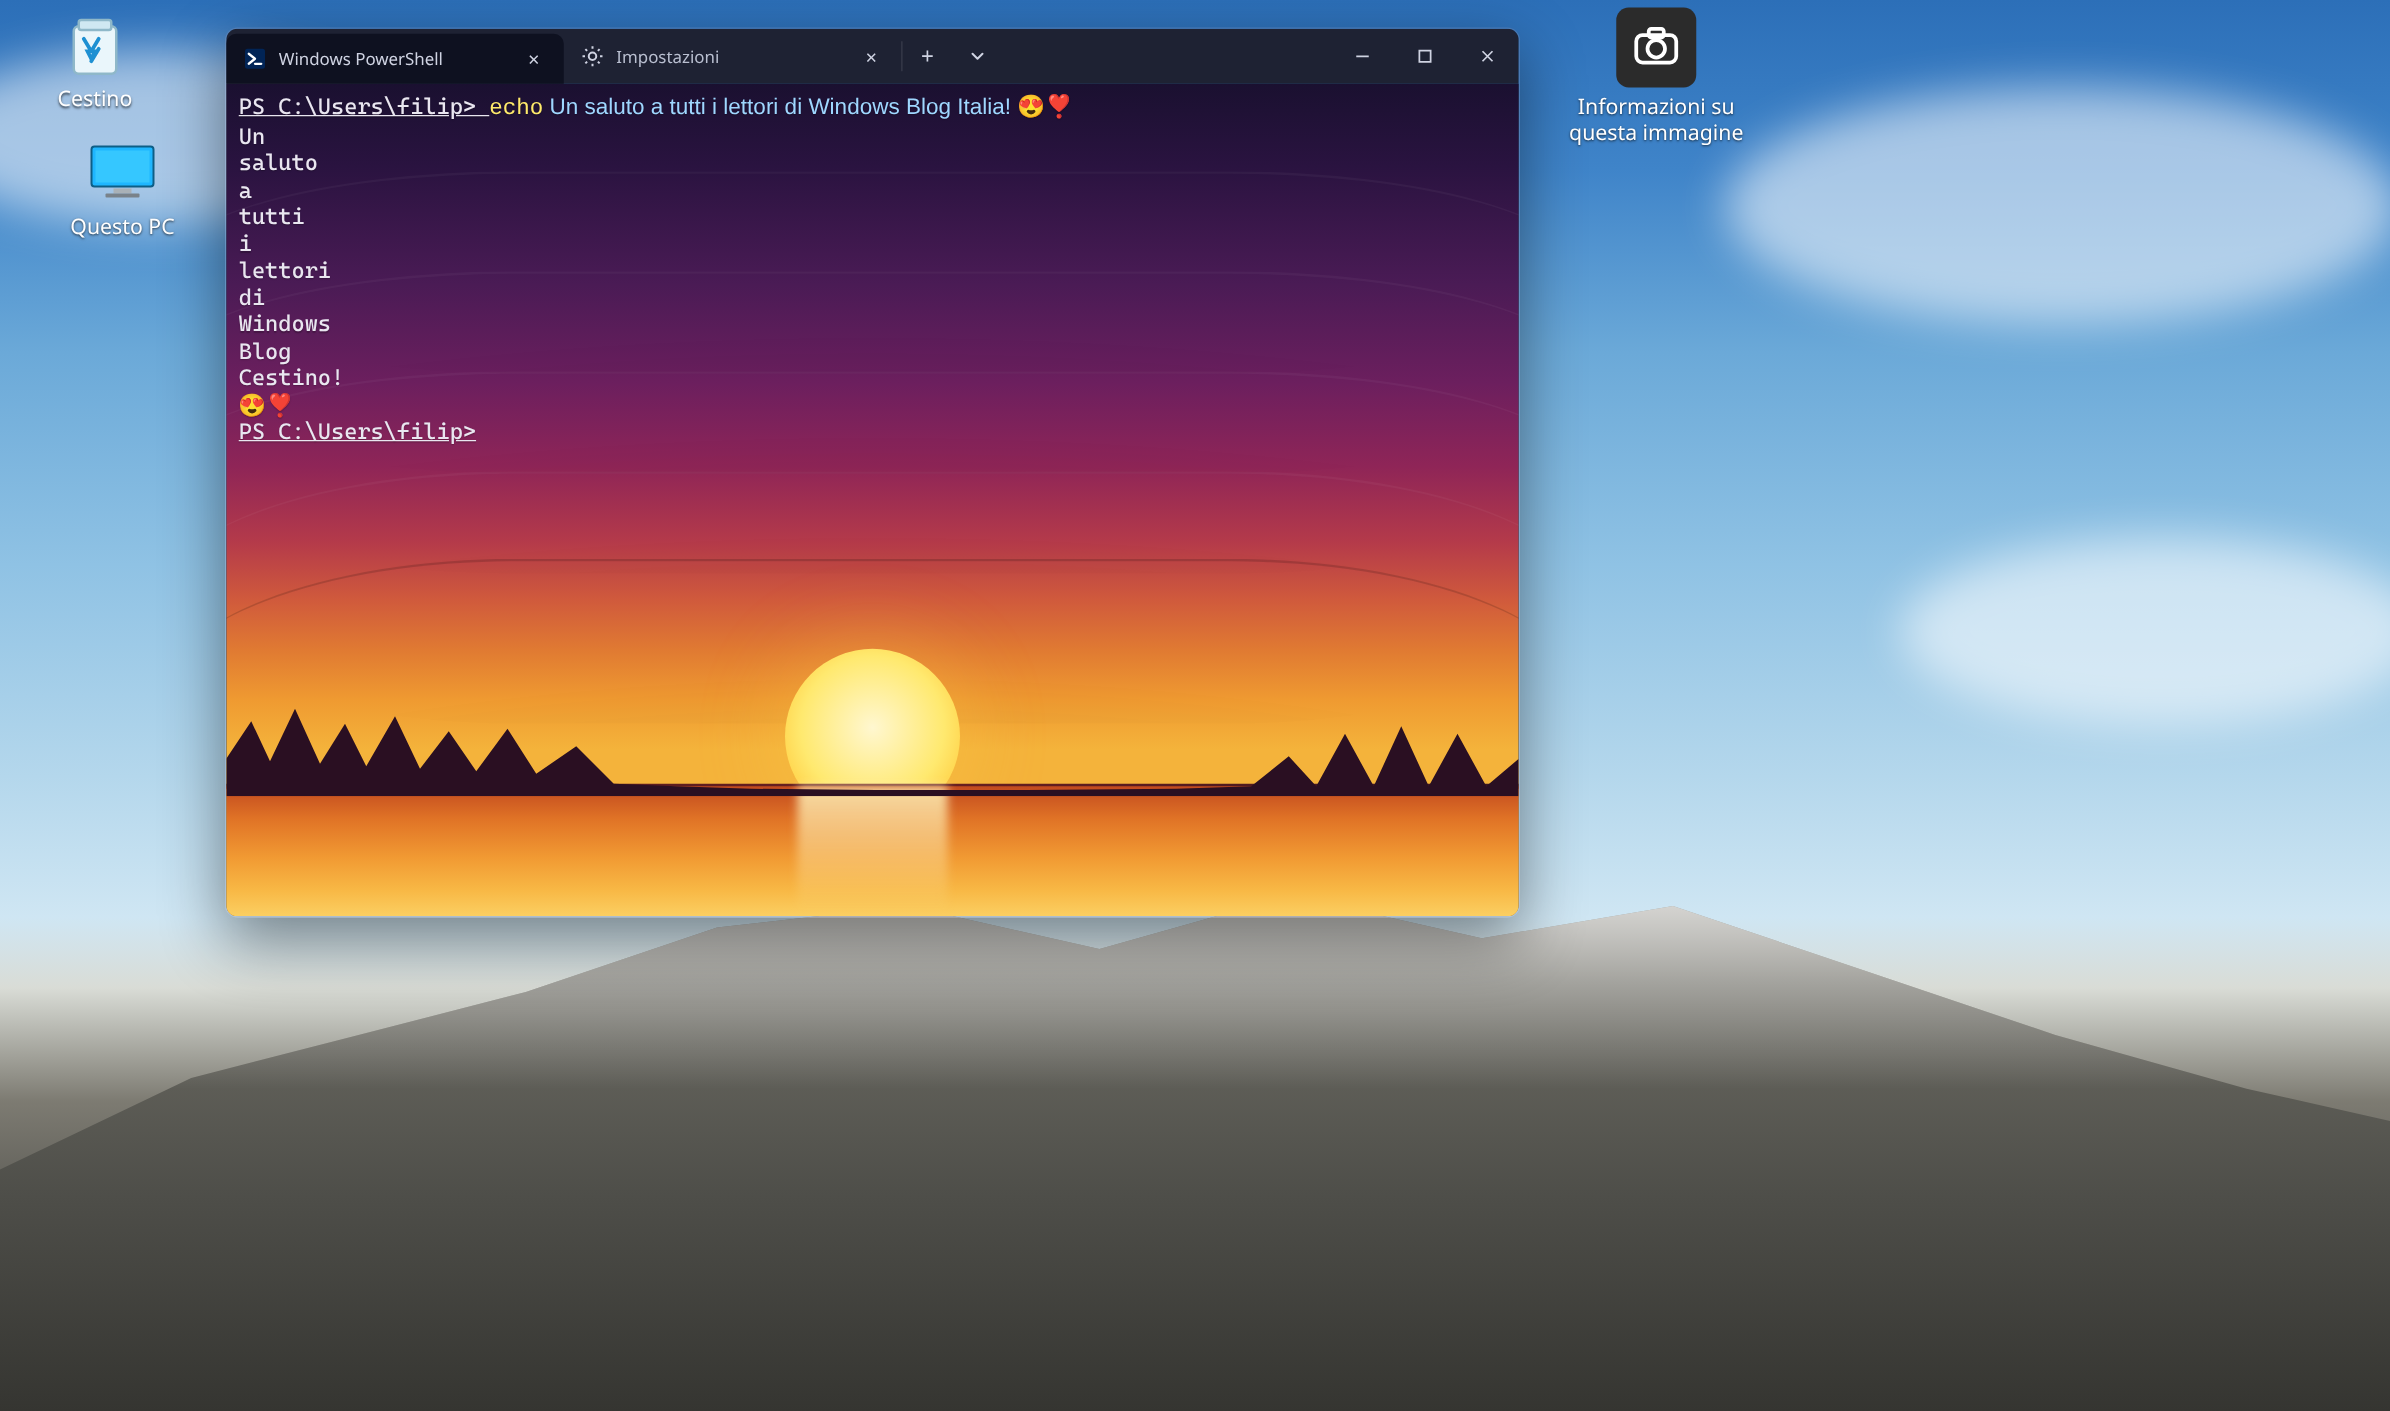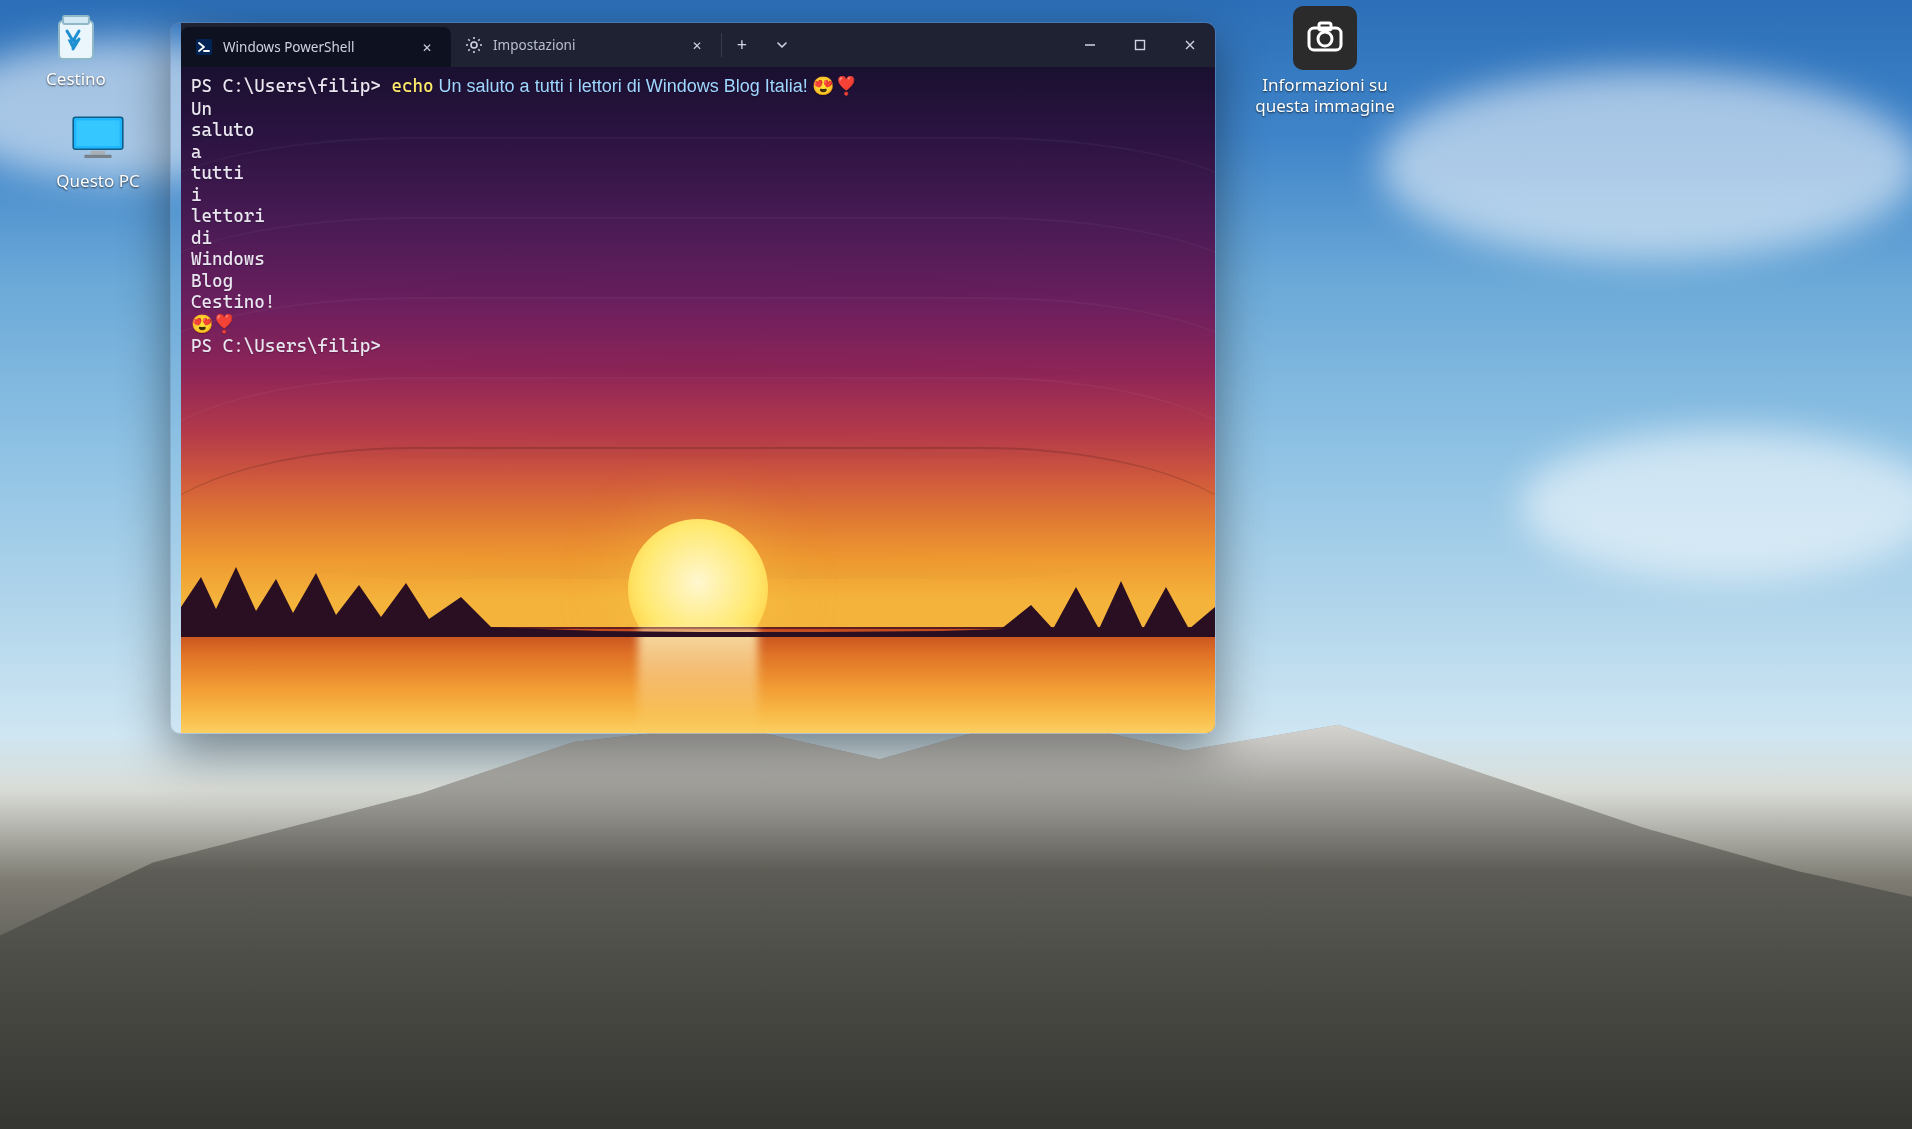--- a/index.html
+++ b/index.html
@@ -41,23 +41,23 @@
     text-shadow:0 1px 2px rgba(0,0,0,.7);}
   .dicon .glyph{width:56px;height:56px;margin:0 auto 4px;display:flex;align-items:center;justify-content:center;}
   .dicon .lbl{line-height:1.25;}
   .di-bin{left:28px;top:8px;}
   .di-pc{left:50px;top:110px;width:96px;}
   .di-info{left:1255px;top:6px;width:140px;}
   .di-info .glyph{background:#2b2b2b;border-radius:10px;width:64px;height:64px;}
   
 
   
-  .termwin{position:absolute;left:170px;top:22px;width:1034px;height:710px;
+  .termwin{position:absolute;left:180px;top:22px;width:1034px;height:710px;
     border-radius:10px;overflow:hidden;box-shadow:0 18px 50px rgba(0,0,0,.45);
-    border:1px solid rgba(120,130,160,.35);padding-left:10px;}
+    border:1px solid rgba(120,130,160,.35);}
   
   .tbar{height:44px;background:#1e2233;display:flex;align-items:stretch;}
   .tab{display:flex;align-items:center;gap:10px;padding:0 10px 0 14px;color:#cfd3e2;font-size:13.5px;position:relative;}
   .tab.active{background:#0e1120;border-top-left-radius:8px;border-top-right-radius:8px;margin-top:4px;height:40px;min-width:246px;}
   .tab.inactive{min-width:246px;color:#b9bfd0;justify-content:space-between;}
   .tab .ticon{width:18px;height:18px;display:flex;align-items:center;justify-content:center;}
   .tab .tlabel{flex:1;white-space:nowrap;overflow:hidden;text-overflow:ellipsis;}
   .tab .tclose{width:28px;height:28px;display:flex;align-items:center;justify-content:center;border-radius:4px;color:#cfd3e2;}
   .tdiv{width:1px;background:rgba(255,255,255,.12);margin:10px 0;}
   .tbtn{width:40px;display:flex;align-items:center;justify-content:center;color:#cfd3e2;}
@@ -99,22 +99,22 @@
     background:linear-gradient(to bottom,rgba(255,240,180,.9),rgba(255,220,120,0));
     filter:blur(4px);}
   
   .trees{position:absolute;left:0;right:0;top:470px;height:100px;}
   .trees svg{width:100%;height:100%;display:block;}
 
   
   .termtxt{position:absolute;left:10px;top:8px;right:10px;
     font-family:"Cascadia Mono","Consolas",monospace;font-size:18px;line-height:21.5px;
     color:#e9e6f0;white-space:pre;text-shadow:0 1px 1px rgba(0,0,0,.25);}
-  .prompt{color:#e9e6f0;}
-  .cmd{color:#ffea6b;}
+  .prompt{color:#e9e6f0;text-decoration:underline;}
+  .cmd{color:#ffea6b;font-family:Liberation Mono, monospace;}
   .arg{color:#9fd7ff;}
   .emoji{font-family:"Segoe UI Emoji","Apple Color Emoji",sans-serif;}
 
   
   .xicon::before{content:"✕";font-size:12px;}
   .plusicon::before{content:"+";font-size:18px;line-height:1;}
   .chevicon svg,.gearicon svg,.psicon svg{display:block;}
 </style>
 </head>
 <body>

